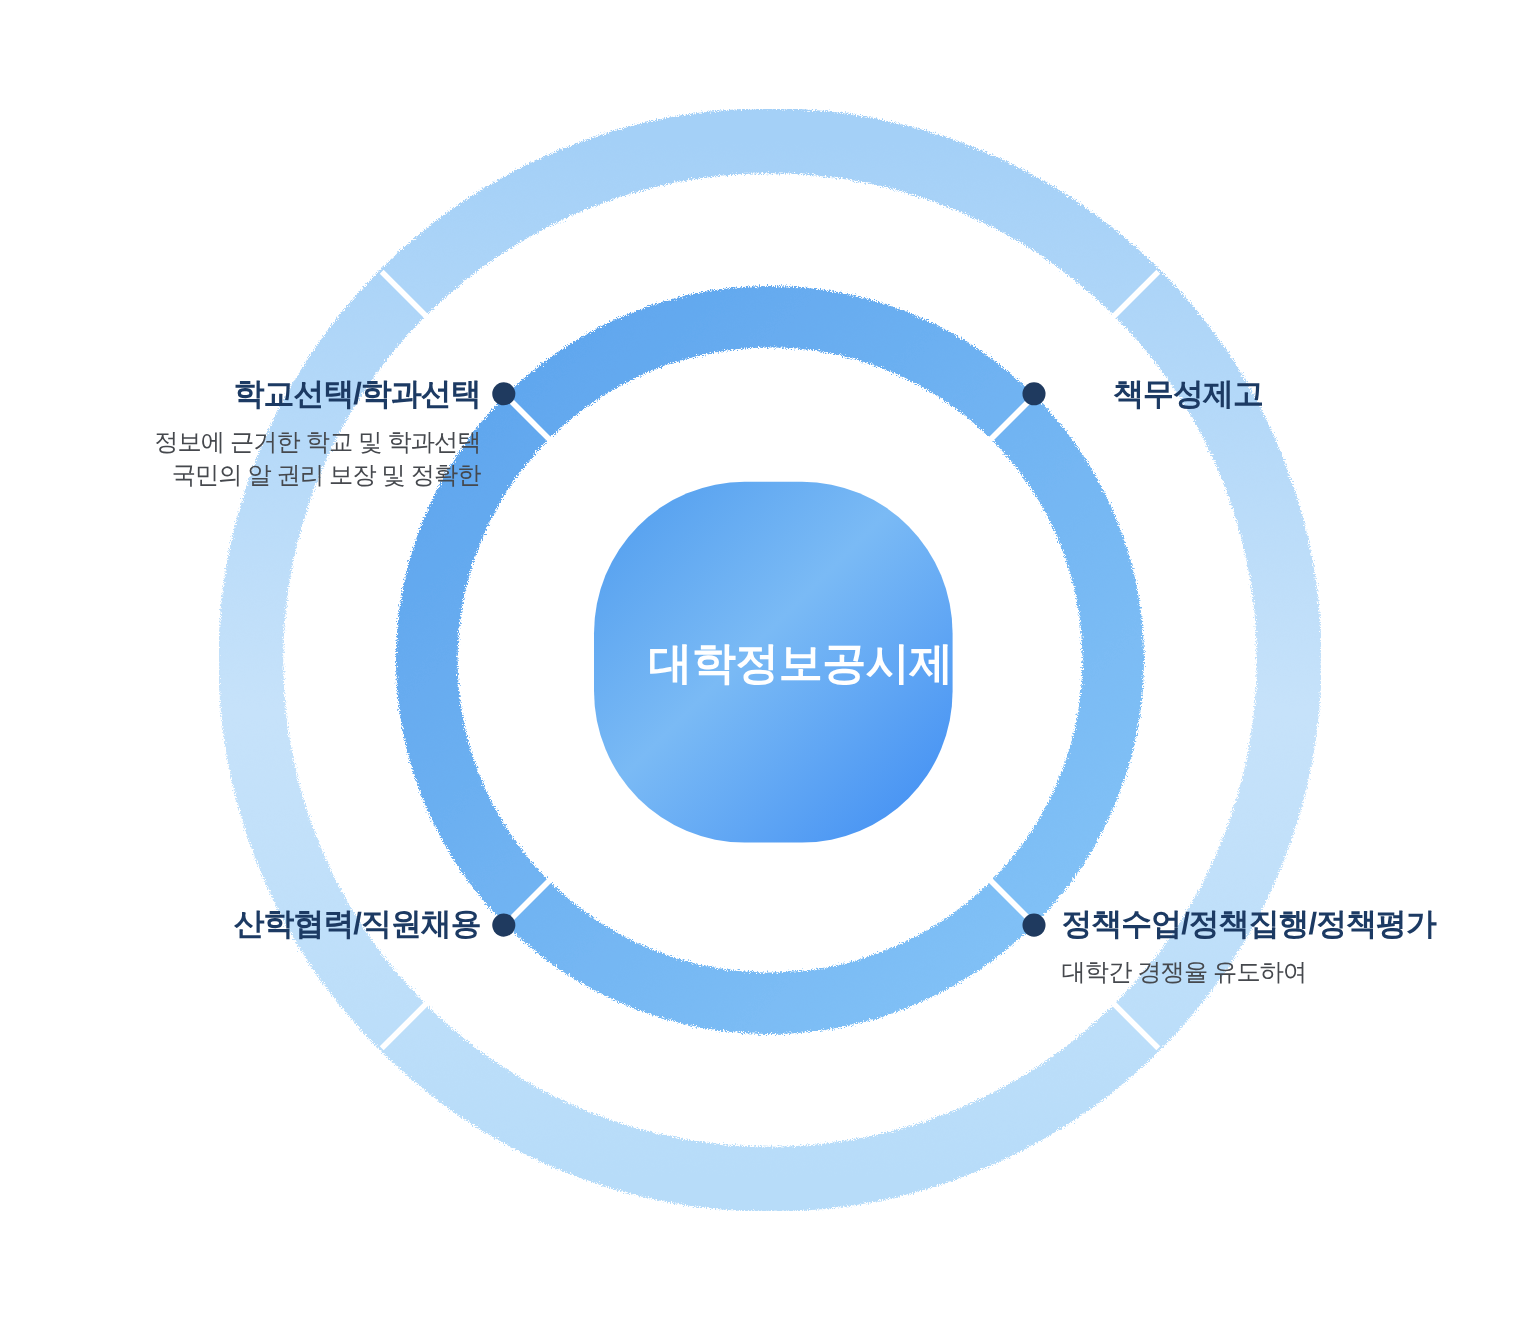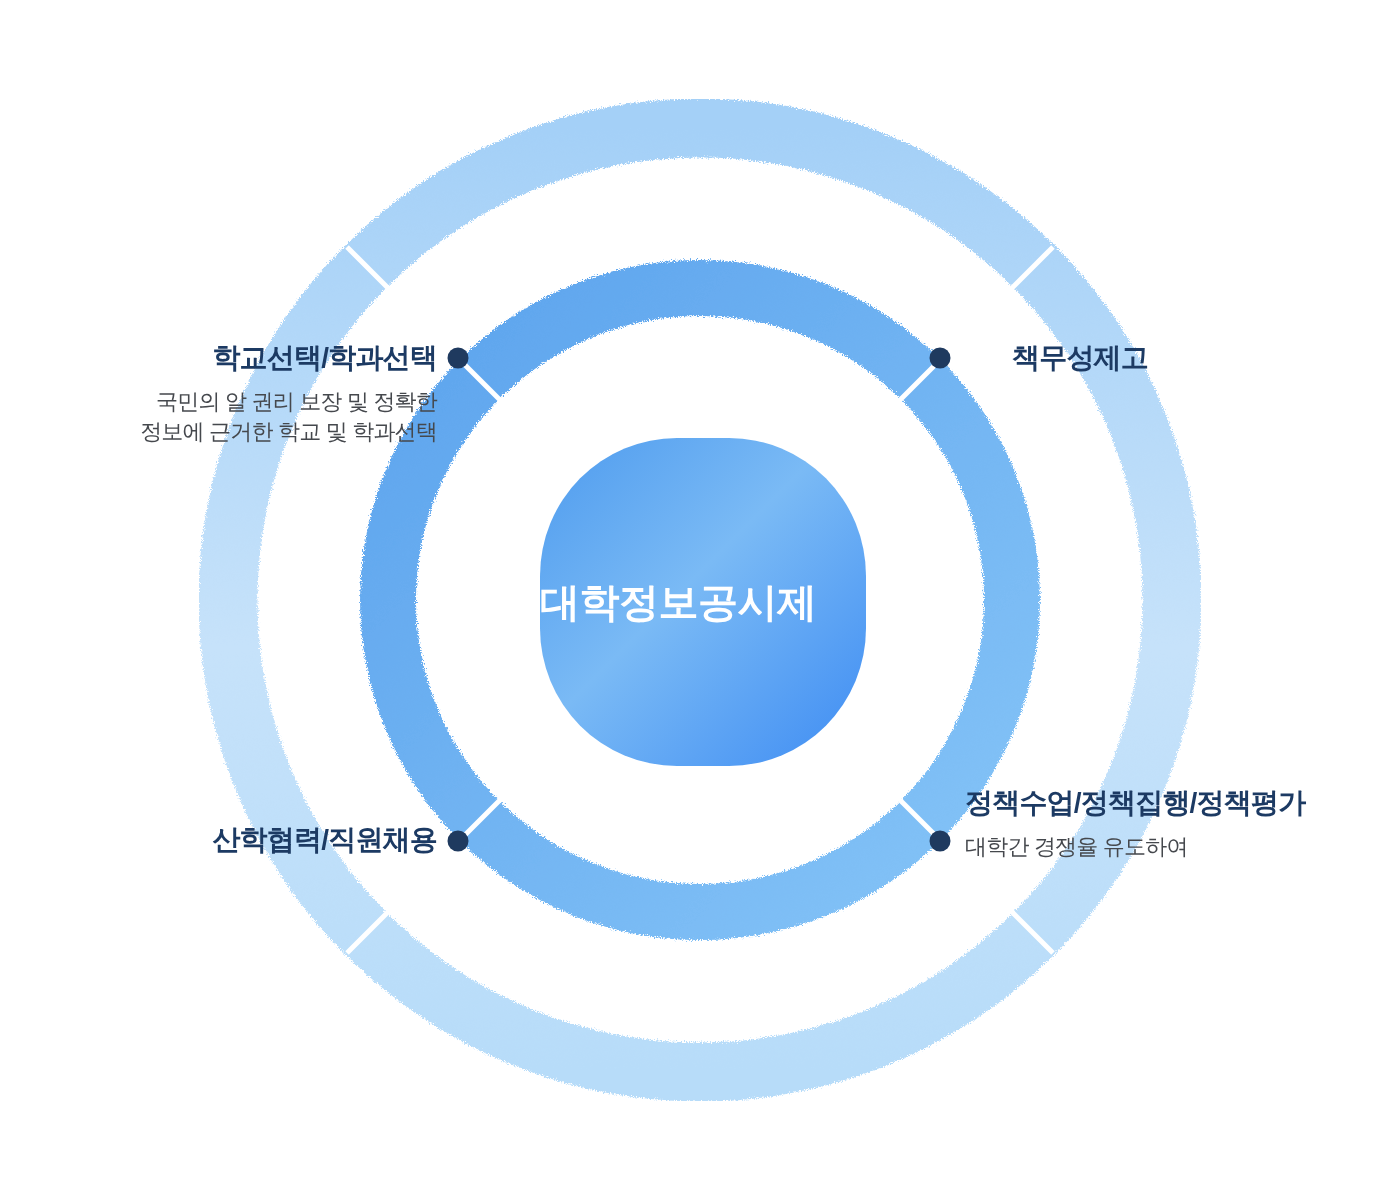--- a/index.html
+++ b/index.html
@@ -24,39 +24,39 @@
   .center-node {
     position: absolute;
     left: 540px;
     top: 438px;
     width: 326px;
     height: 328px;
     border-radius: 42%;
     background: linear-gradient(135deg, #4E9BEE 0%, #7ABAF5 45%, #3E8CF3 100%);
     display: flex;
     align-items: center;
-    justify-content: flex-start;
+    justify-content: flex-end;
     z-index: 1;
   }
   .center-node .center-label {
     color: #FFFFFF;
     font-size: 40px;
     font-weight: 700;
     letter-spacing: -0.5px;
     white-space: nowrap;
   }
   .node-label {
     position: absolute;
     z-index: 2;
     white-space: nowrap;
   }
   .node-label.tl { right: 963px; top: 341px; text-align: right; }
   .node-label.tr { left: 1012px;  top: 341px; text-align: center; }
   .node-label.bl { right: 963px; top: 823px; text-align: right; }
-  .node-label.br { left: 965px;  top: 786px; text-align: left; }
+  .node-label.br { left: 965px;  top: 823px; text-align: left; }
   .node-title {
     font-size: 28px;
     font-weight: 700;
     color: #1C3A63;
     line-height: 33px;
     letter-spacing: -0.8px;
   }
   .node-desc {
     margin-top: 13px;
     font-size: 22px;
@@ -107,22 +107,22 @@
     </g>
   </svg>
 
   <div class="center-node">
     <span class="center-label">대학정보공시제</span>
   </div>
 
   <div class="node-label tl">
     <div class="node-title">학교선택/학과선택</div>
     <div class="node-desc">
+      <div>정보에 근거한 학교 및 학과선택</div>
       <div>국민의 알 권리 보장 및 정확한</div>
-      <div>정보에 근거한 학교 및 학과선택</div>
     </div>
   </div>
 
   <div class="node-label tr">
     <div class="node-title">책무성제고</div>
   </div>
 
   <div class="node-label bl">
     <div class="node-title">산학협력/직원채용</div>
   </div>

